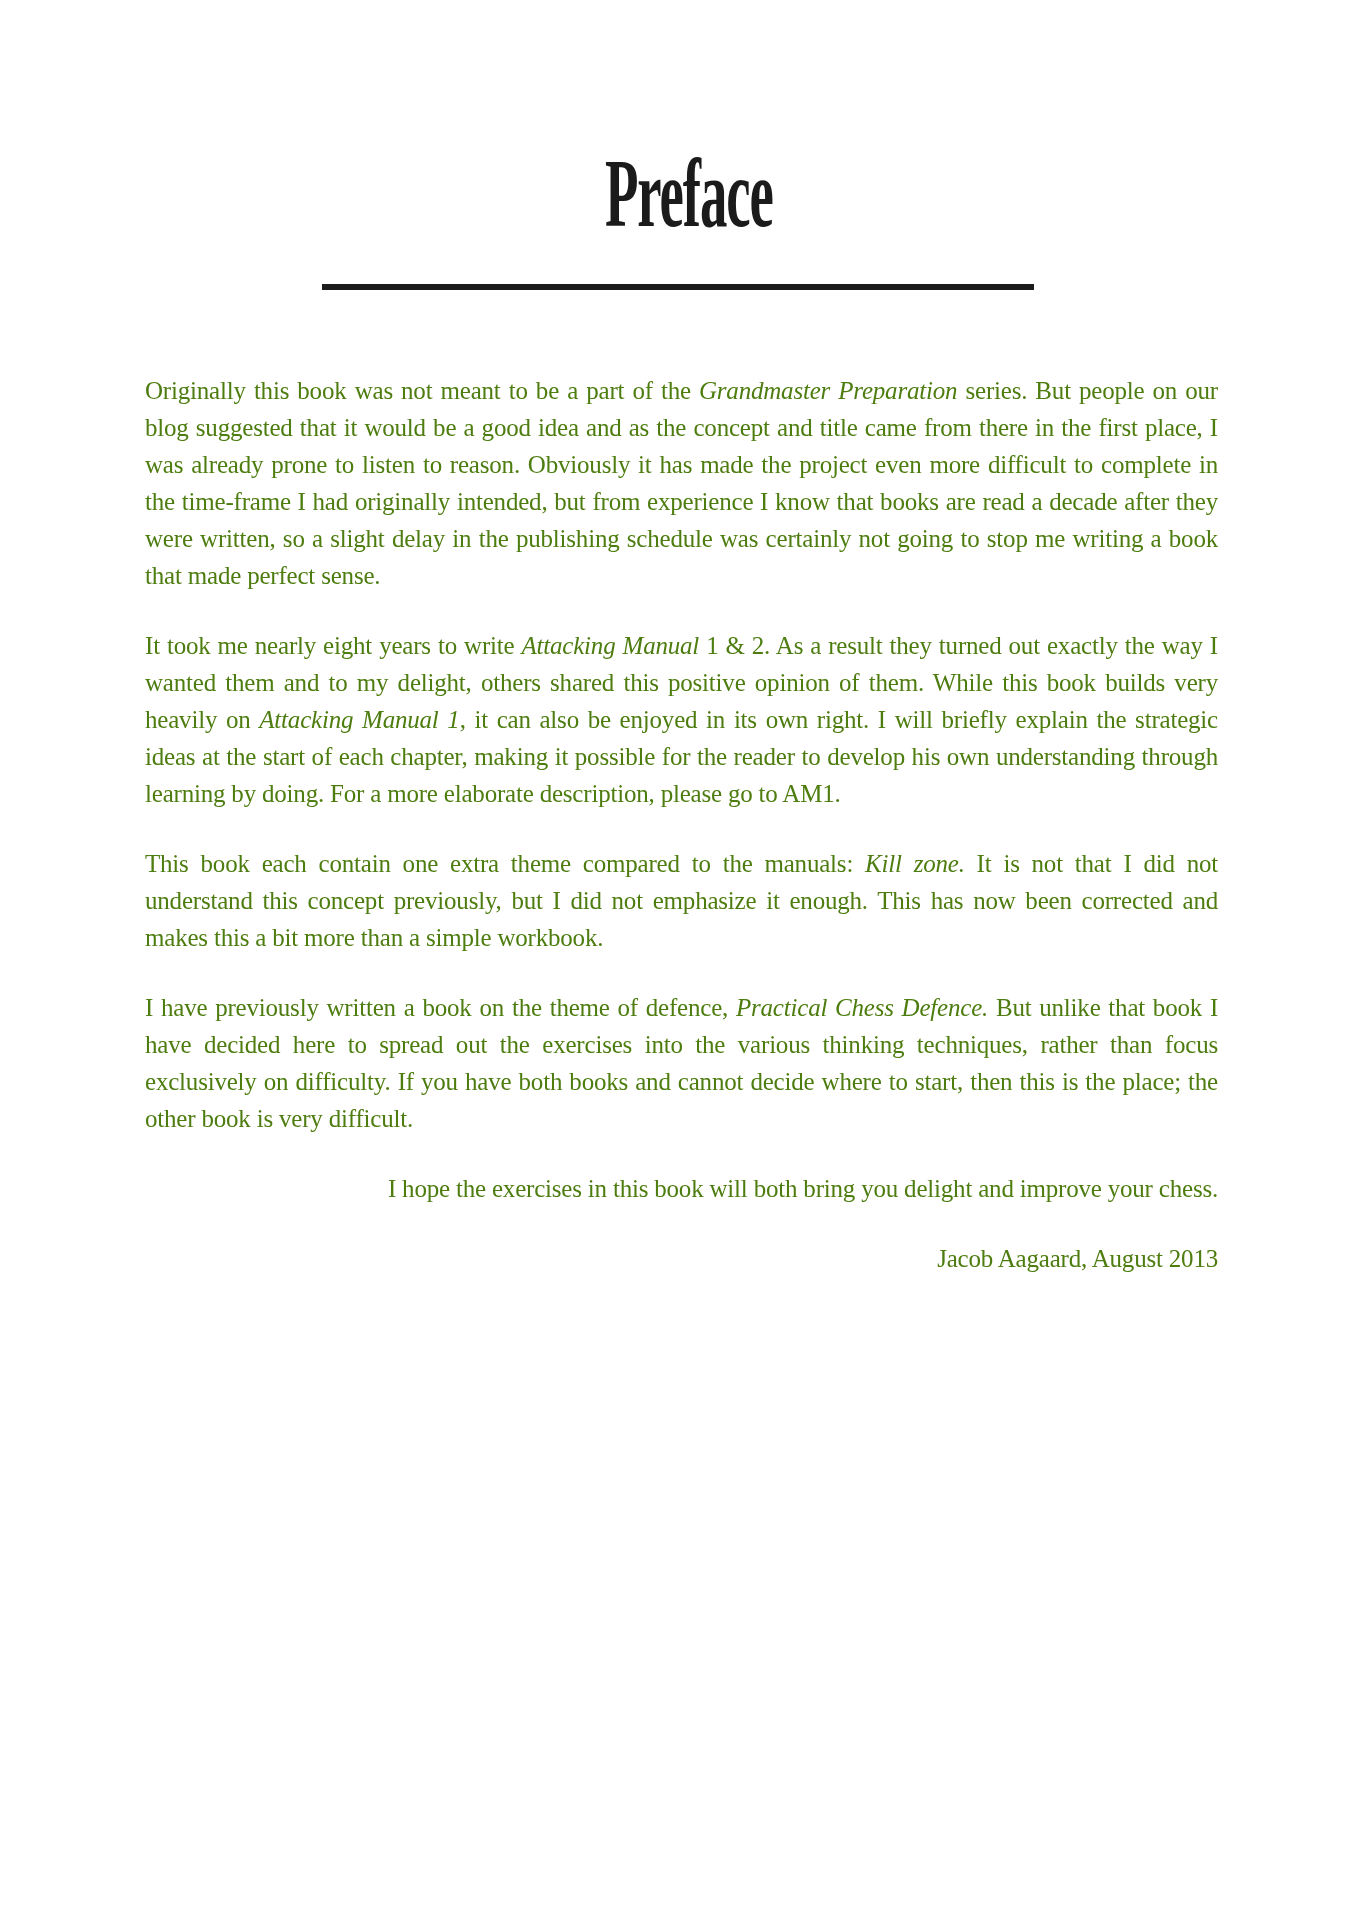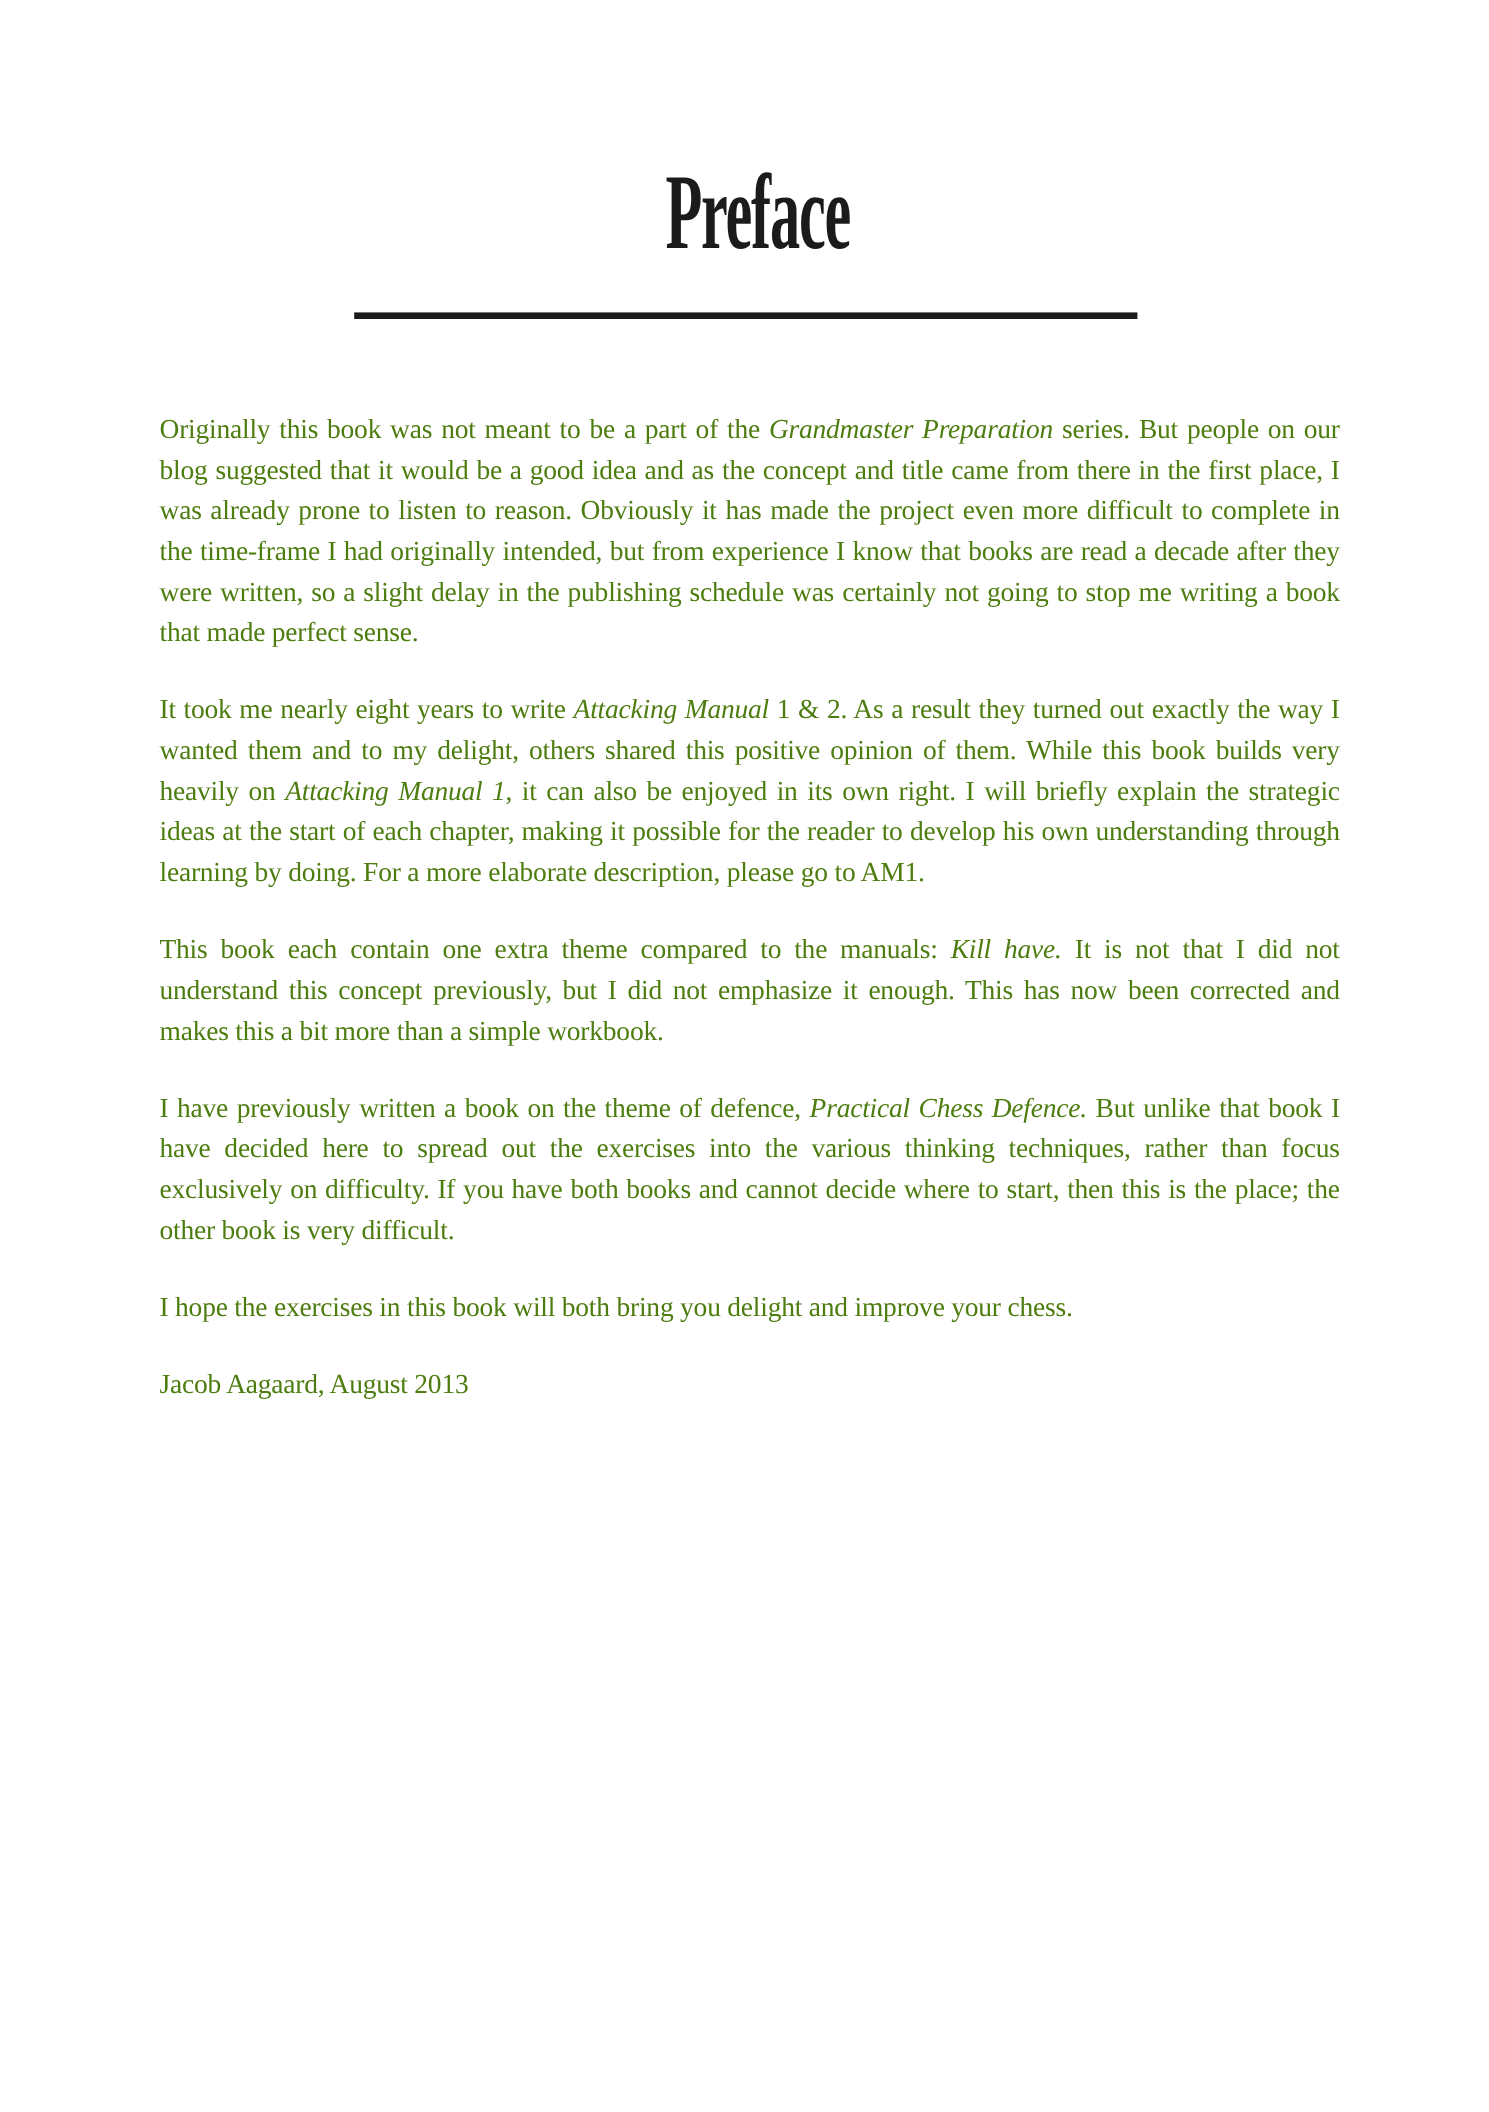--- a/index.html
+++ b/index.html
@@ -50,42 +50,42 @@
       font-size: 25px;
       line-height: 37px;
       letter-spacing: -0.2px;
       color: #4d7c0f;
     }
     .body p {
       margin: 0 0 33px 0;
       text-align: justify;
     }
     .body p.plain {
-      text-align: left;
+      text-align: right;
     }
     .it {
       font-style: italic;
     }
   </style>
 </head>
 <body>
 
 <div class="page">
 
   <h1 class="title"><span class="squeeze">Preface</span></h1>
 
   <div class="rule"></div>
 
   <div class="body">
 
     <p><span>Originally this book was not meant to be a part of the </span><span class="it">Grandmaster Preparation</span><span> series. But people on our blog suggested that it would be a good idea and as the concept and title came from there in the first place, I was already prone to listen to reason. Obviously it has made the project even more difficult to complete in the time-frame I had originally intended, but from experience I know that books are read a decade after they were written, so a slight delay in the publishing schedule was certainly not going to stop me writing a book that made perfect sense.</span></p>
 
     <p><span>It took me nearly eight years to write </span><span class="it">Attacking Manual</span><span> 1 &amp; 2. As a result they turned out exactly the way I wanted them and to my delight, others shared this positive opinion of them. While this book builds very heavily on </span><span class="it">Attacking Manual 1</span><span>, it can also be enjoyed in its own right. I will briefly explain the strategic ideas at the start of each chapter, making it possible for the reader to develop his own understanding through learning by doing. For a more elaborate description, please go to AM1.</span></p>
 
-    <p><span>This book each contain one extra theme compared to the manuals: </span><span class="it">Kill have.</span><span> It is not that I did not understand this concept previously, but I did not emphasize it enough. This has now been corrected and makes this a bit more than a simple workbook.</span></p>
+    <p><span>This book each contain one extra theme compared to the manuals: </span><span class="it">Kill zone.</span><span> It is not that I did not understand this concept previously, but I did not emphasize it enough. This has now been corrected and makes this a bit more than a simple workbook.</span></p>
 
     <p><span>I have previously written a book on the theme of defence, </span><span class="it">Practical Chess Defence.</span><span> But unlike that book I have decided here to spread out the exercises into the various thinking techniques, rather than focus exclusively on difficulty. If you have both books and cannot decide where to start, then this is the place; the other book is very difficult.</span></p>
 
     <p class="plain"><span>I hope the exercises in this book will both bring you delight and improve your chess.</span></p>
 
     <p class="plain"><span>Jacob Aagaard, August 2013</span></p>
 
   </div>
 
 </div>

